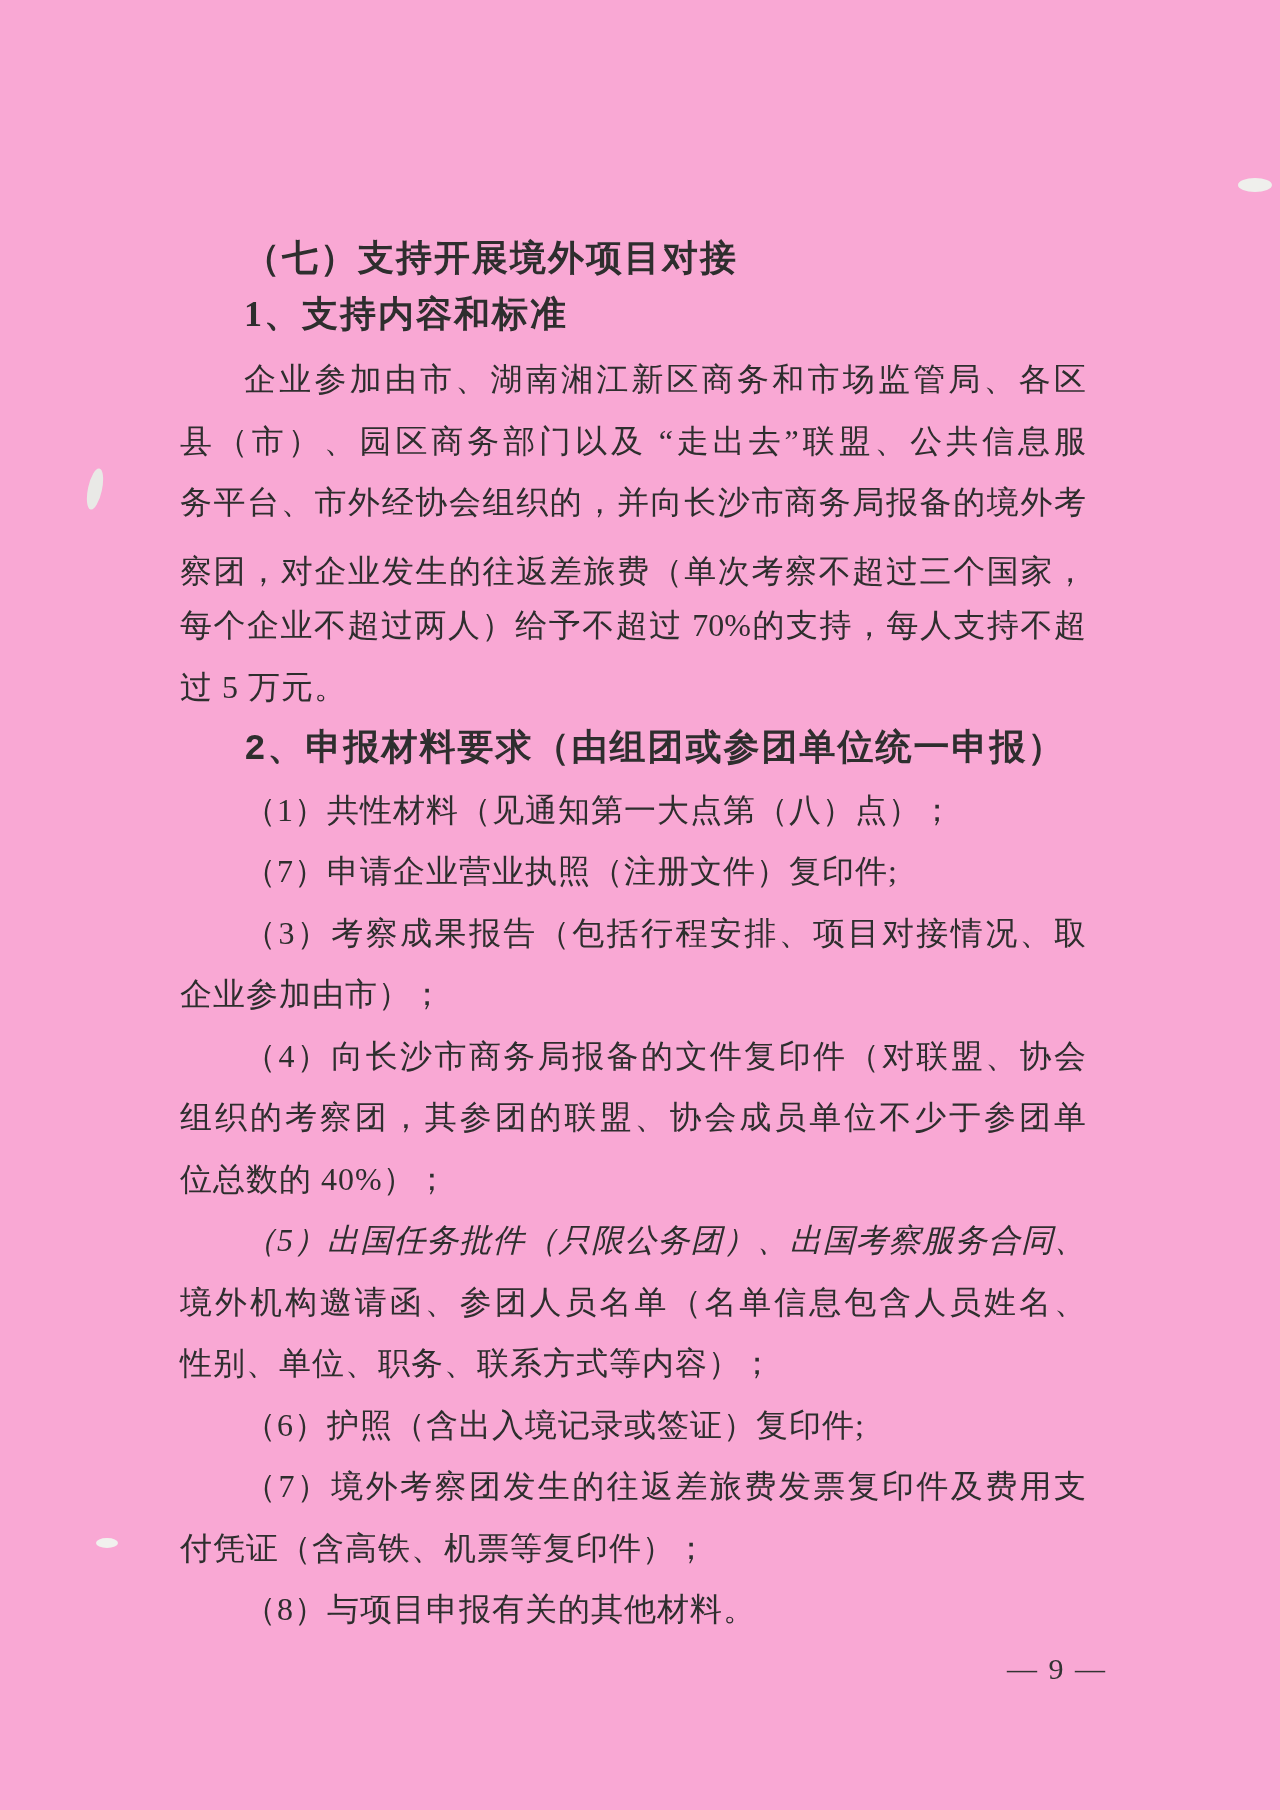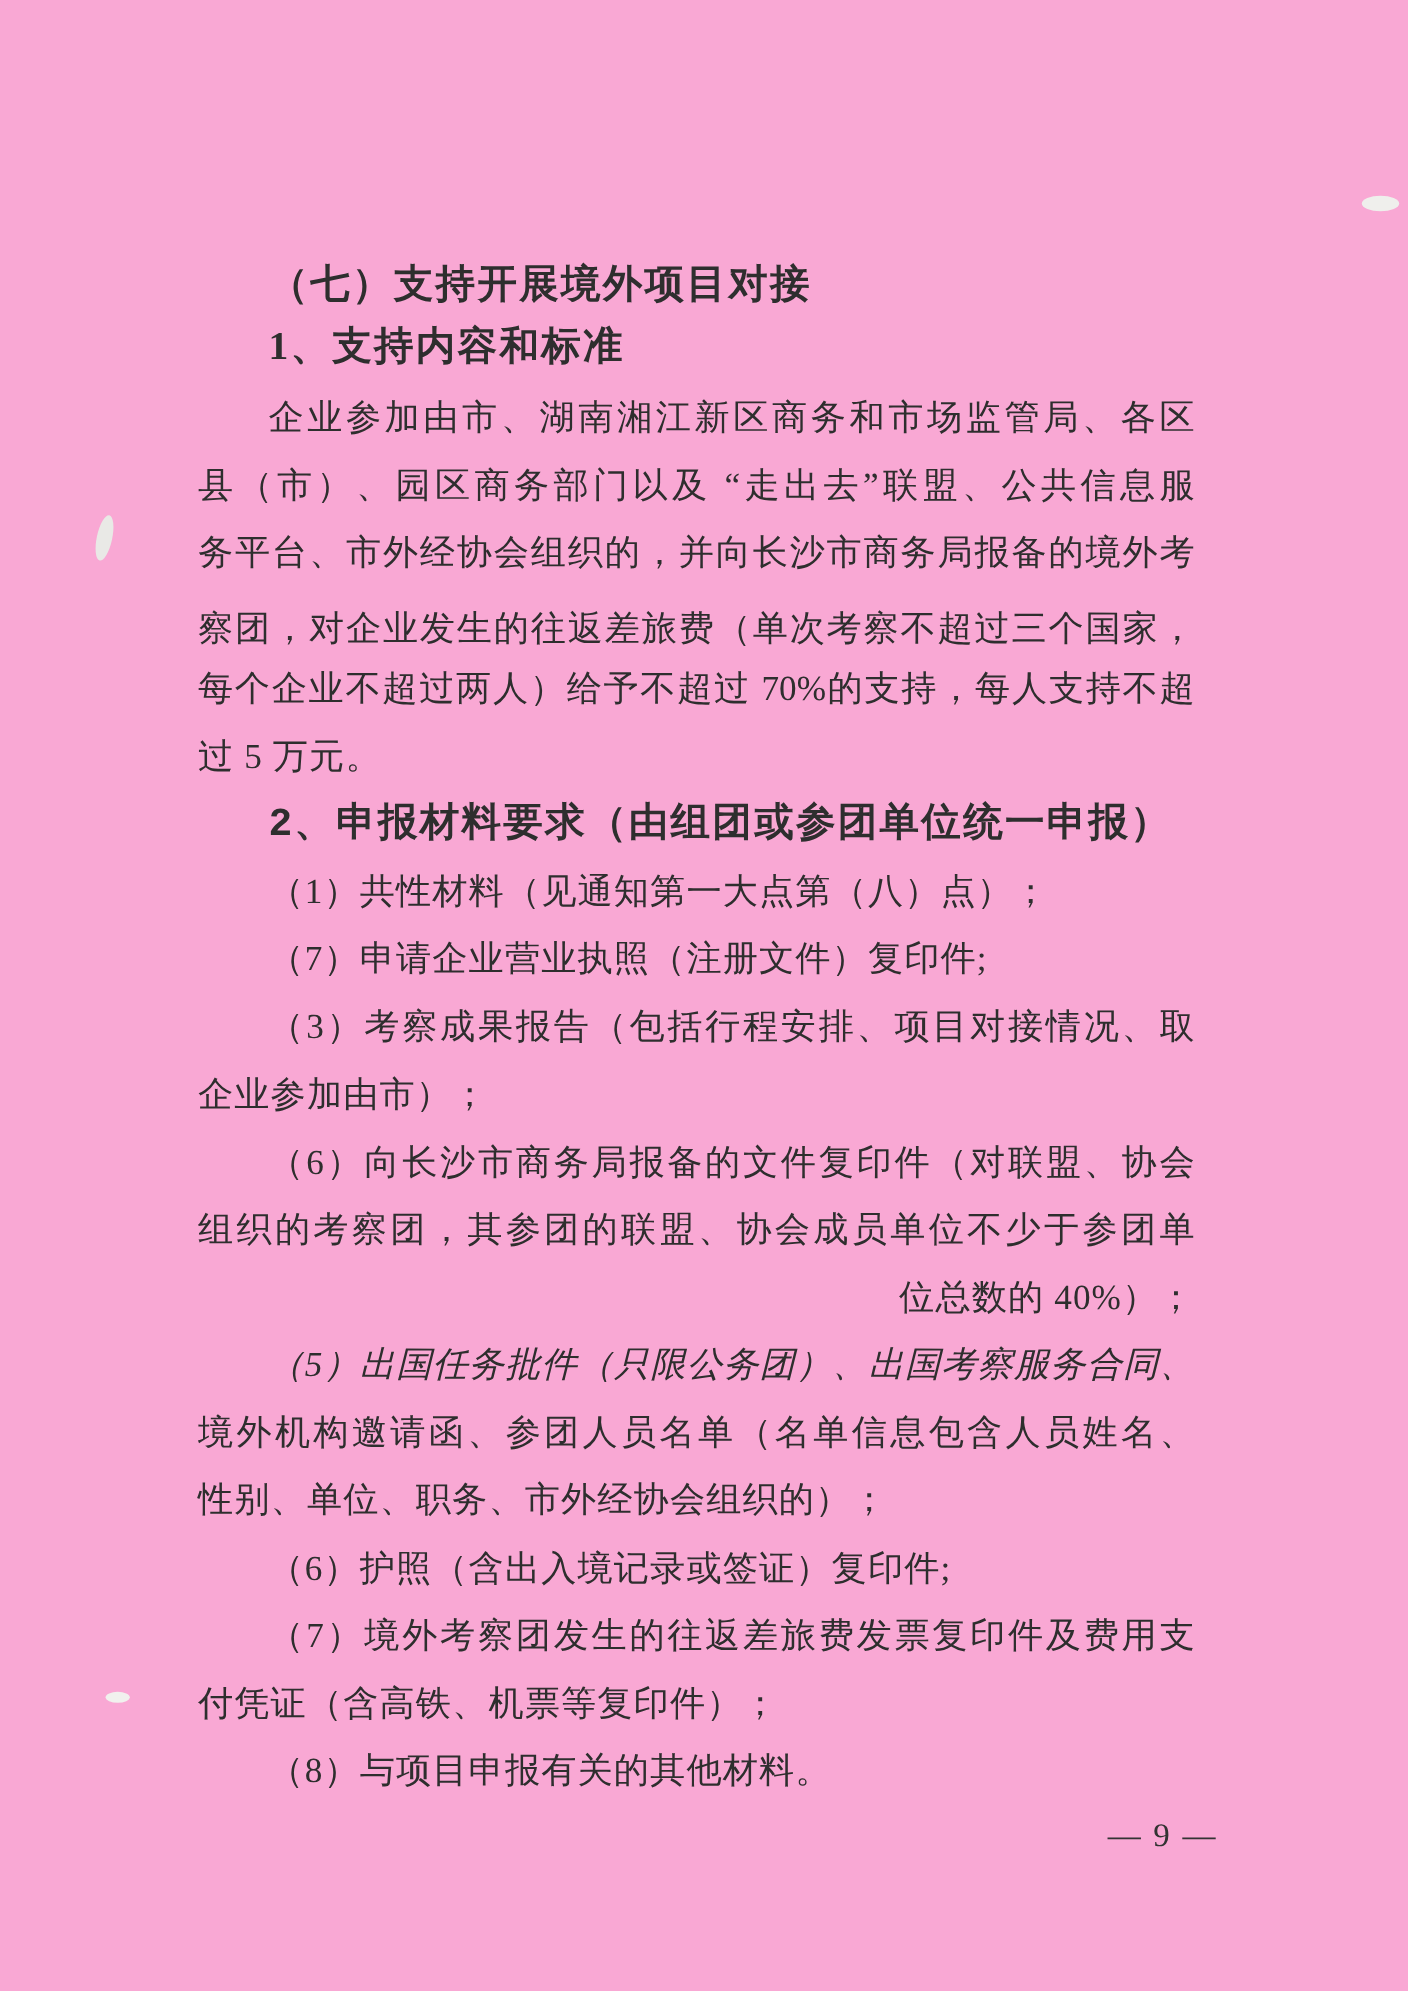--- a/index.html
+++ b/index.html
@@ -96,26 +96,26 @@
   <div class="line fill" style="top:550px;">察团，对企业发生的往返差旅费（单次考察不超过三个国家，</div>
   <div class="line fill" style="top:604px;">每个企业不超过两人）给予不超过 70%的支持，每人支持不超</div>
   <div class="line" style="top:666px;">过 5 万元。</div>
 
   <div class="line heading indent" style="top:726px;font-family:Liberation Mono, monospace;">2、申报材料要求（由组团或参团单位统一申报）</div>
 
   <div class="line indent" style="top:789px;">（1）共性材料（见通知第一大点第（八）点）；</div>
   <div class="line indent" style="top:850px;">（7）申请企业营业执照（注册文件）复印件;</div>
   <div class="line indent fill" style="top:912px;">（3）考察成果报告（包括行程安排、项目对接情况、取</div>
   <div class="line" style="top:973px;">企业参加由市）；</div>
-  <div class="line indent fill" style="top:1035px;">（6）向长沙市商务局报备的文件复印件（对联盟、协会</div>
+  <div class="line indent fill" style="top:1035px;">（4）向长沙市商务局报备的文件复印件（对联盟、协会</div>
   <div class="line fill" style="top:1096px;">组织的考察团，其参团的联盟、协会成员单位不少于参团单</div>
-  <div class="line" style="top:1158px;text-align:right;">位总数的 40%）；</div>
+  <div class="line" style="top:1158px;">位总数的 40%）；</div>
   <div class="line indent fill" style="top:1219px;font-style:italic;">（5）出国任务批件（只限公务团）、出国考察服务合同、</div>
   <div class="line fill" style="top:1281px;">境外机构邀请函、参团人员名单（名单信息包含人员姓名、</div>
-  <div class="line" style="top:1342px;">性别、单位、职务、市外经协会组织的）；</div>
+  <div class="line" style="top:1342px;">性别、单位、职务、联系方式等内容）；</div>
   <div class="line indent" style="top:1404px;">（6）护照（含出入境记录或签证）复印件;</div>
   <div class="line indent fill" style="top:1465px;">（7）境外考察团发生的往返差旅费发票复印件及费用支</div>
   <div class="line" style="top:1527px;">付凭证（含高铁、机票等复印件）；</div>
   <div class="line indent" style="top:1588px;">（8）与项目申报有关的其他材料。</div>
 
   <div class="page-number">— 9 —</div>
 
 </div>
 
 </body></html>

